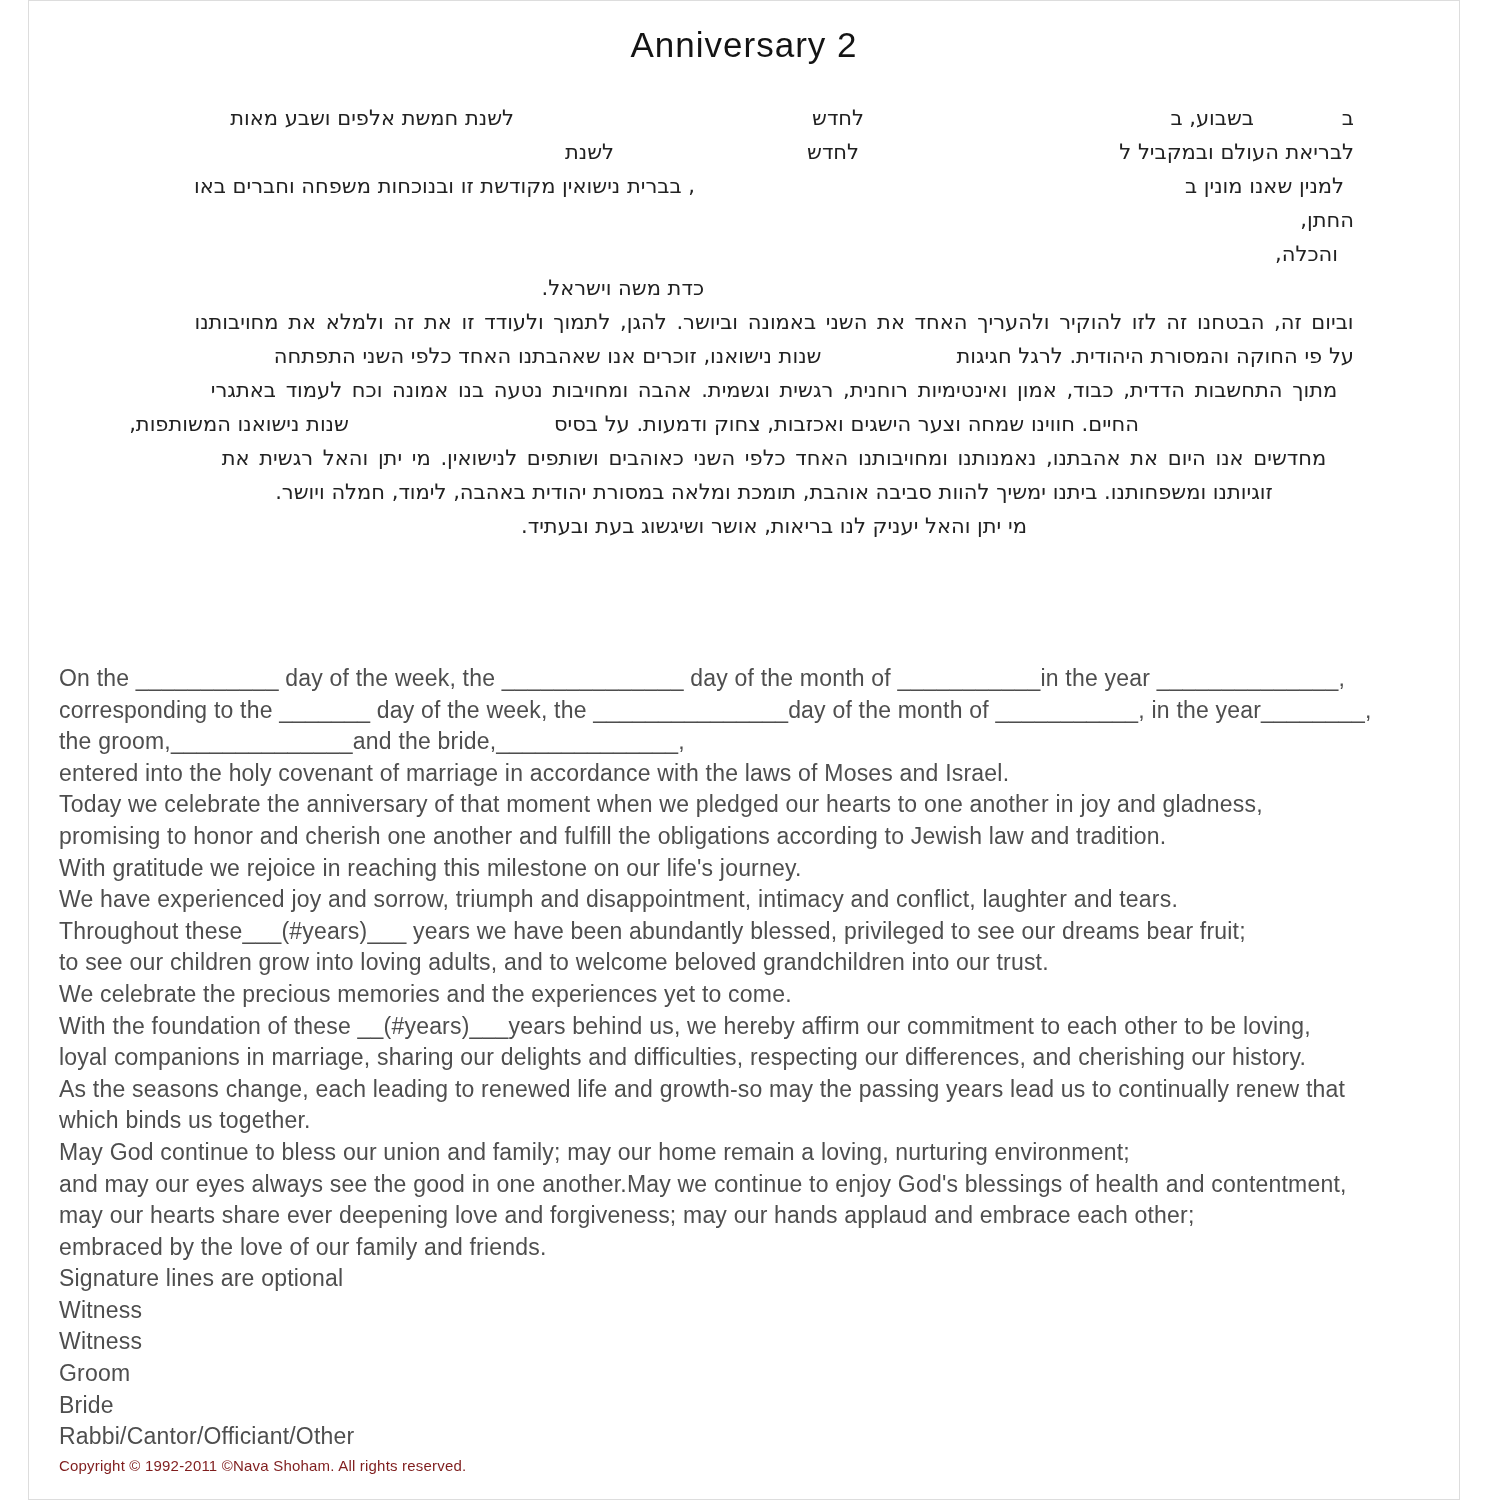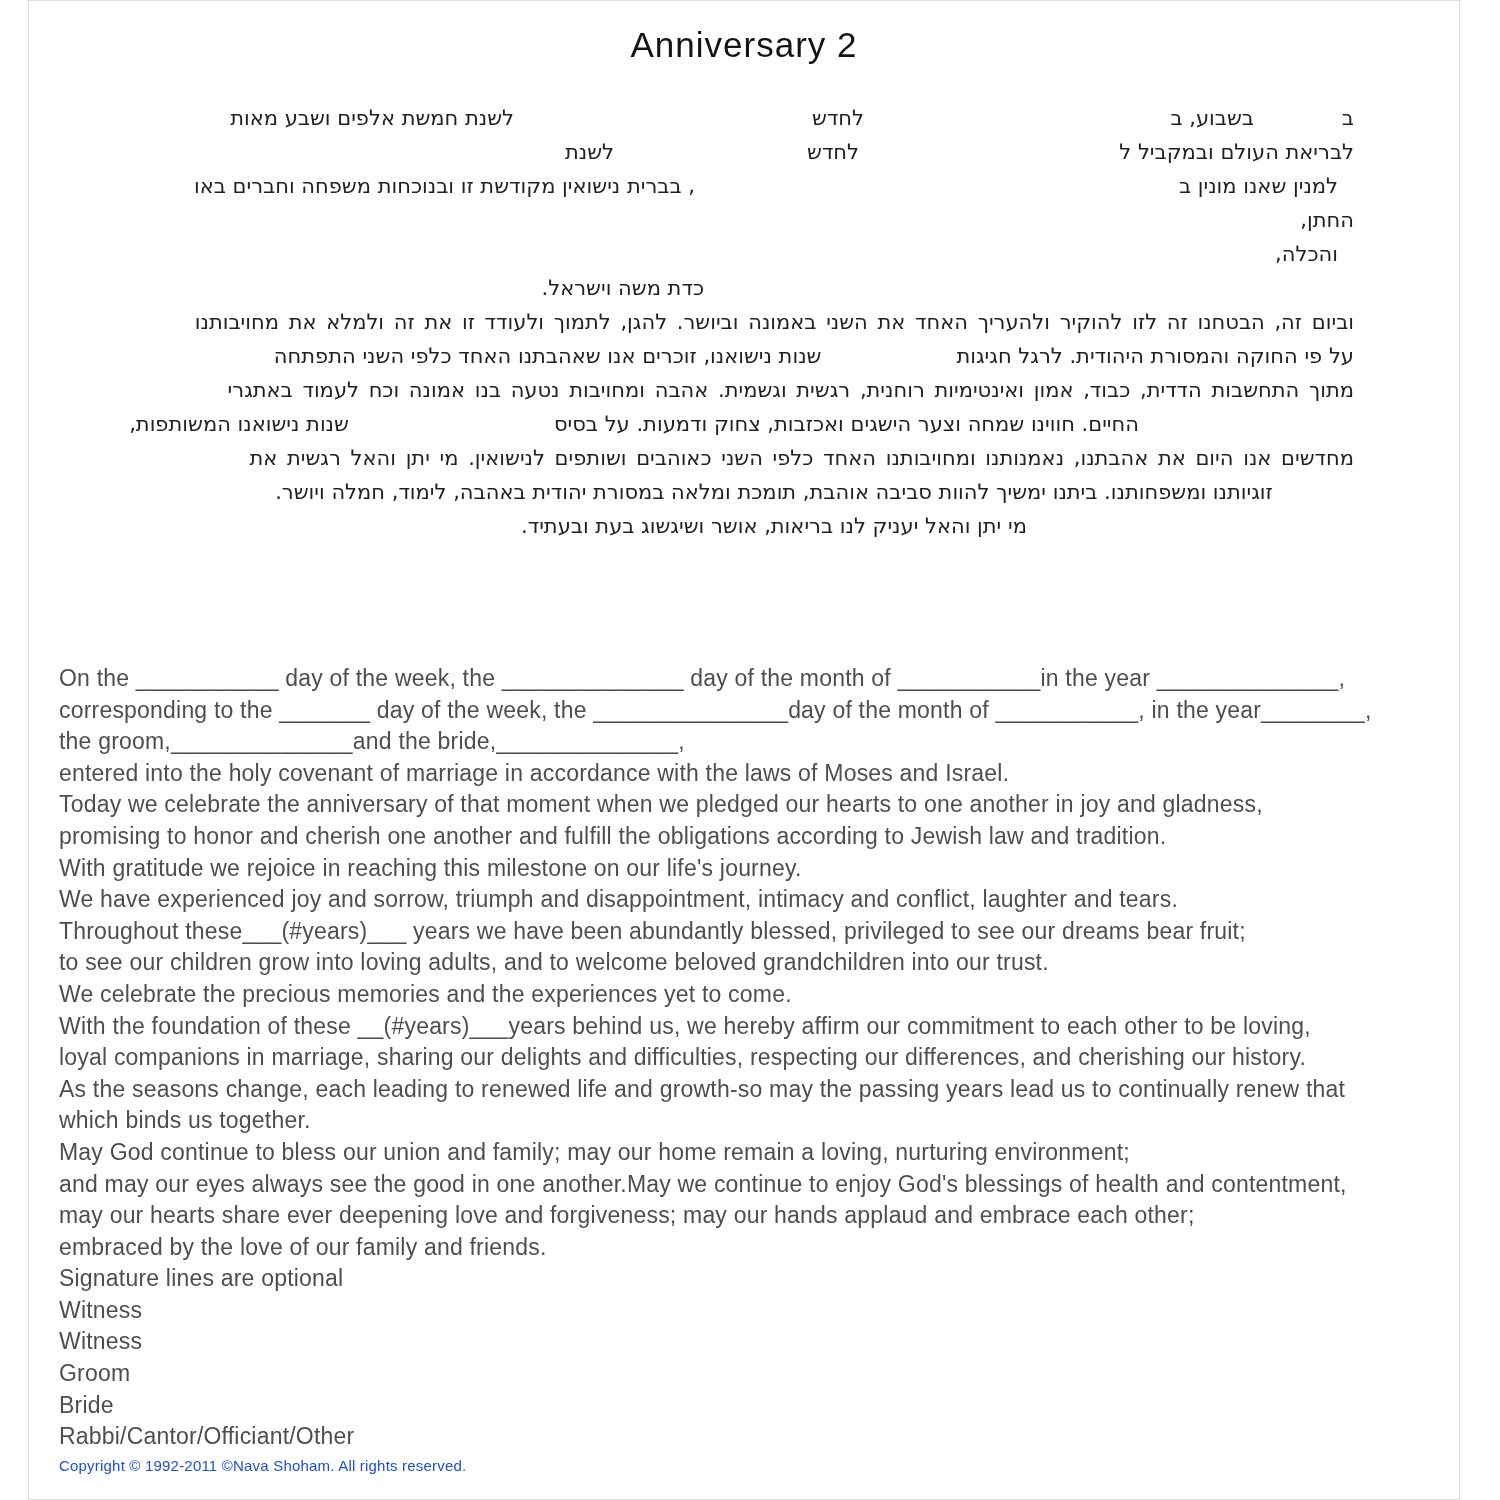--- a/index.html
+++ b/index.html
@@ -24,34 +24,34 @@
     position:absolute;top:100px;right:105px;left:165px;
     direction:rtl;
     font-family:"DejaVu Sans","Liberation Sans",sans-serif;
     font-size:21px;color:#222;
   }
   .hrow{position:relative;height:34px;line-height:34px;white-space:nowrap;}
   .hrow .seg{position:absolute;top:0;white-space:nowrap;}
   .hpar{height:34px;line-height:34px;text-align:right;white-space:nowrap;}
   .hpar.center{text-align:center;}
   .hpar.indent{padding-right:215px;}
-  .hpar.wide{word-spacing:3px;}
+  .hpar.wide{word-spacing:3px;text-align:center;}
   .gap{display:inline-block;height:1px;}
   .gap-l{width:135px;}
   .gap-m{width:205px;}
   
   .english{
     position:absolute;top:662px;left:30px;width:1450px;
     font-size:23px;line-height:31.6px;
     color:#4e4e4e;letter-spacing:0.2px;
   }
   .eline{white-space:nowrap;}
   .footer{
     position:absolute;top:1456px;left:30px;
-    font-size:15px;color:#1d4ed8;letter-spacing:0.2px;
+    font-size:15px;color:#7f1d1d;letter-spacing:0.2px;
   }
 </style>
 </head>
 <body>
 
 <div class="page">
 
   <h1 class="title">Anniversary 2</h1>
 
   <div class="hebrew">
@@ -60,21 +60,21 @@
       <span class="seg" style="right:100px">בשבוע, ב</span>
       <span class="seg" style="right:490px">לחדש</span>
       <span class="seg" style="right:840px">לשנת חמשת אלפים ושבע מאות</span>
     </div>
     <div class="hrow">
       <span class="seg" style="right:0">לבריאת העולם ובמקביל ל</span>
       <span class="seg" style="right:495px">לחדש</span>
       <span class="seg" style="right:740px">לשנת</span>
     </div>
     <div class="hrow">
-      <span class="seg" style="right:16px">למנין שאנו מונין ב</span>
+      <span class="seg" style="right:10px">למנין שאנו מונין ב</span>
       <span class="seg" style="left:0">, בברית נישואין מקודשת זו ובנוכחות משפחה וחברים באו</span>
     </div>
     <div class="hrow">
       <span class="seg" style="right:0">החתן,</span>
     </div>
     <div class="hrow">
       <span class="seg" style="right:16px">והכלה,</span>
     </div>
     <div class="hrow">
       <span class="seg" style="right:650px">כדת משה וישראל.</span>

